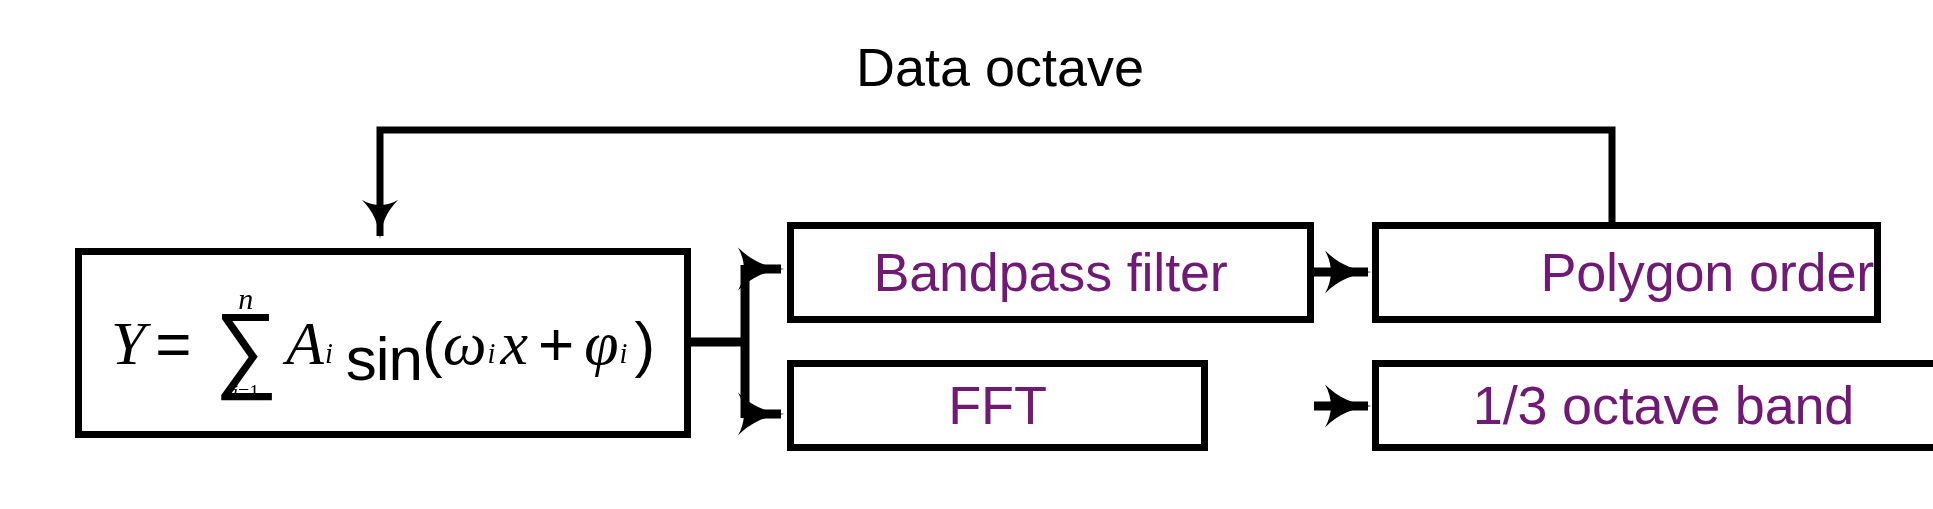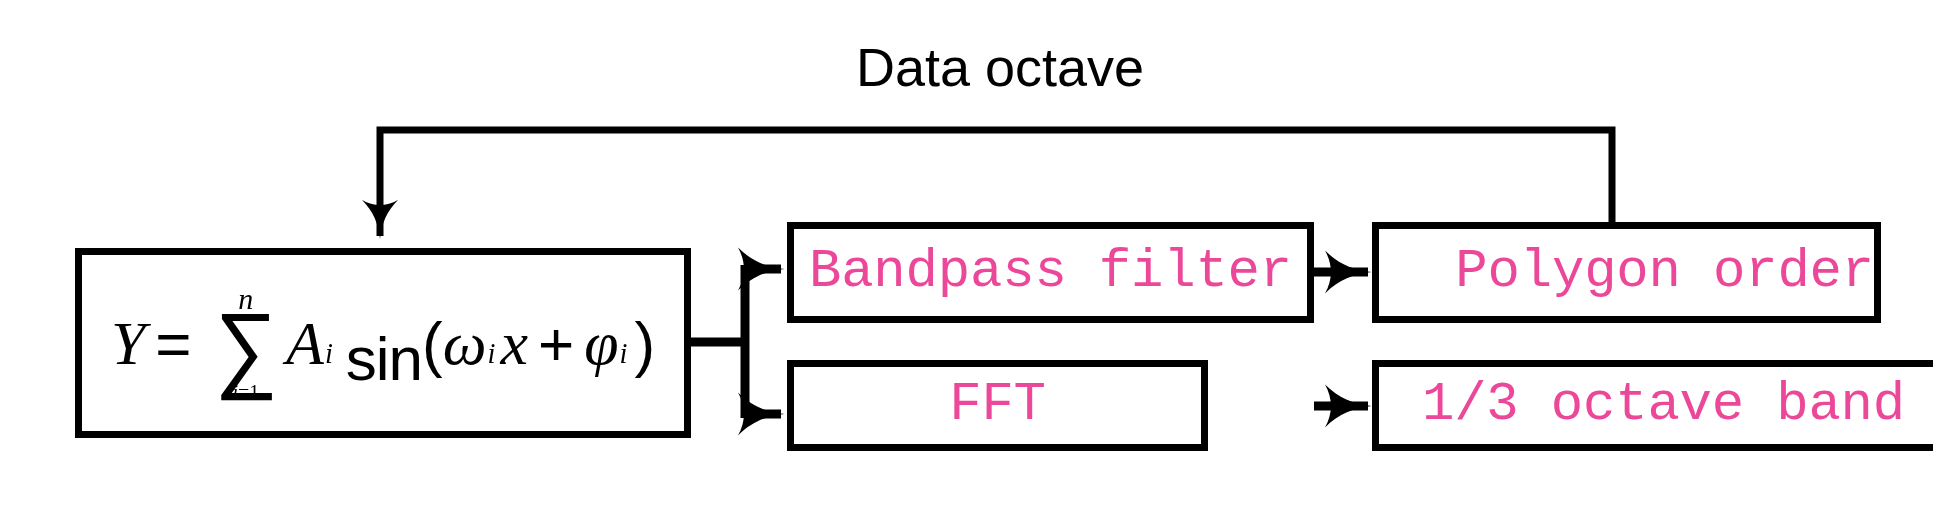--- a/index.html
+++ b/index.html
@@ -29,24 +29,24 @@
     position: absolute;
     box-sizing: border-box;
     border: 7px solid #000000;
     background: #ffffff;
     display: flex;
     align-items: center;
     justify-content: center;
     text-align: center;
   }
   .node-label {
-    font-family: Liberation Mono, monospace;
+    font-family: Liberation Sans, sans-serif;
     font-size: 54px;
     line-height: 1.05;
-    color: #ec4899;
+    color: #701a75;
     white-space: nowrap;
     letter-spacing: -0.2px;
   }
   #node-formula {
     left: 75px;
     top: 248px;
     width: 616px;
     height: 190px;
   }
   #node-bandpass {

